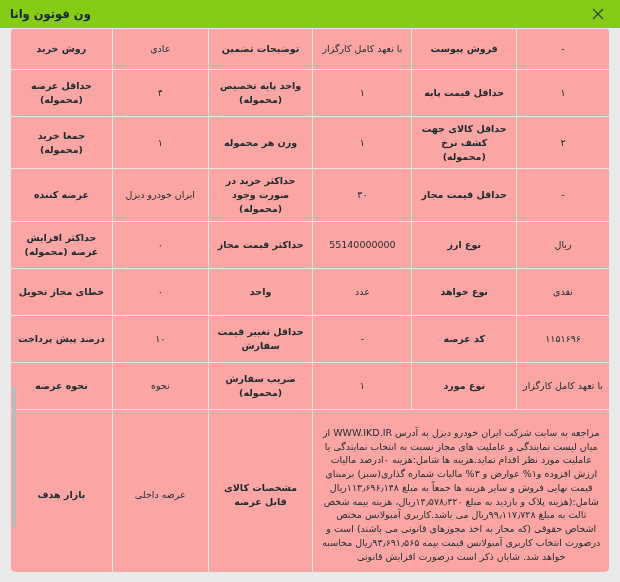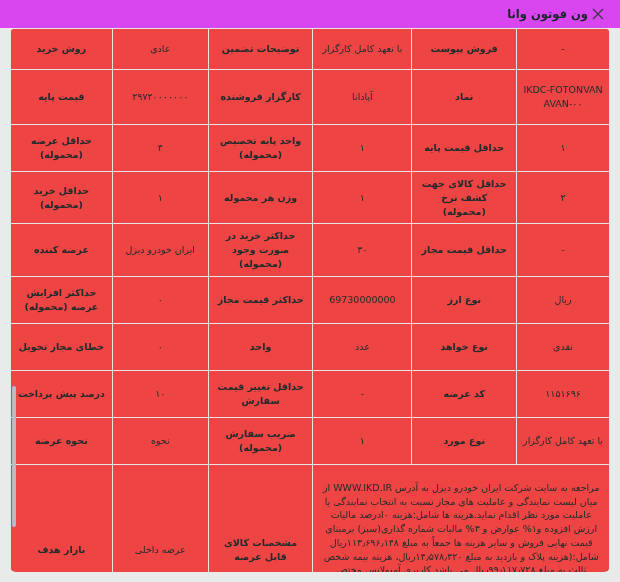--- a/index.html
+++ b/index.html
@@ -22,23 +22,24 @@
     position: relative;
     display: flex;
     flex-direction: column;
   }
   
   .titlebar {
     height: 28px;
     flex: 0 0 28px;
     display: flex;
     align-items: center;
+    justify-content: space-between;
     padding: 0 12px 0 10px;
     box-sizing: border-box;
-    background: #d946ef;
+    background: #84cc16;
   }
   .title-text {
     font-size: 11.5px;
     font-weight: bold;
     color: #16282c;
     letter-spacing: 0.2px;
   }
   .close-btn {
     width: 20px;
     height: 20px;
@@ -65,21 +66,21 @@
     border-spacing: 1px;
     table-layout: fixed;
     background: #e4e6e6;
   }
   table.specs td {
     font-size: 9.5px;
     line-height: 1.45;
     padding: 5px 6px;
     text-align: center;
     vertical-align: middle;
-    background: #ef4444;
+    background: #fca5a5;
     color: #1d2b2b;
     word-wrap: break-word;
   }
   td.lbl {
     background: #d6e0dc;
     font-weight: bold;
     color: #14262a;
   }
   td.val {
     background: #ececec;
@@ -169,60 +170,52 @@
 
         <tr class="r1">
           <td class="val">-</td>
           <td class="lbl">فروش پیوست</td>
           <td class="val">با تعهد کامل کارگزار</td>
           <td class="lbl">توضیحات تضمین</td>
           <td class="val">عادی</td>
           <td class="lbl">روش خرید</td>
         </tr>
 
-        <tr class="r2">
-          <td class="val sym">IKDC-FOTONVANAVAN-۰۰</td>
-          <td class="lbl">نماد</td>
-          <td class="val">آپادانا</td>
-          <td class="lbl">کارگزار فروشنده</td>
-          <td class="val">۲۹۷۲۰۰۰۰۰۰۰</td>
-          <td class="lbl">قیمت پایه</td>
-        </tr>
 
         <tr class="r3">
           <td class="val">۱</td>
           <td class="lbl">حداقل قیمت پایه</td>
           <td class="val">۱</td>
           <td class="lbl">واحد پایه تخصیص (محموله)</td>
           <td class="val">۴</td>
           <td class="lbl">حداقل عرضه (محموله)</td>
         </tr>
 
         <tr class="r4">
           <td class="val">۲</td>
           <td class="lbl">حداقل کالای جهت کشف نرخ (محموله)</td>
           <td class="val">۱</td>
           <td class="lbl">وزن هر محموله</td>
           <td class="val">۱</td>
-          <td class="lbl">حداقل خرید (محموله)</td>
+          <td class="lbl">جمعا خرید (محموله)</td>
         </tr>
 
         <tr class="r5">
           <td class="val">-</td>
           <td class="lbl">حداقل قیمت مجاز</td>
           <td class="val">۳۰</td>
           <td class="lbl">حداکثر خرید در صورت وجود (محموله)</td>
           <td class="val">ایران خودرو دیزل</td>
           <td class="lbl">عرضه کننده</td>
         </tr>
 
         <tr class="r6">
           <td class="val">ریال</td>
           <td class="lbl">نوع ارز</td>
-          <td class="val">69730000000</td>
+          <td class="val">55140000000</td>
           <td class="lbl">حداکثر قیمت مجاز</td>
           <td class="val">۰</td>
           <td class="lbl">حداکثر افزایش عرضه (محموله)</td>
         </tr>
 
         <tr class="r7">
           <td class="val">نقدی</td>
           <td class="lbl">نوع خواهد</td>
           <td class="val">عدد</td>
           <td class="lbl">واحد</td>

